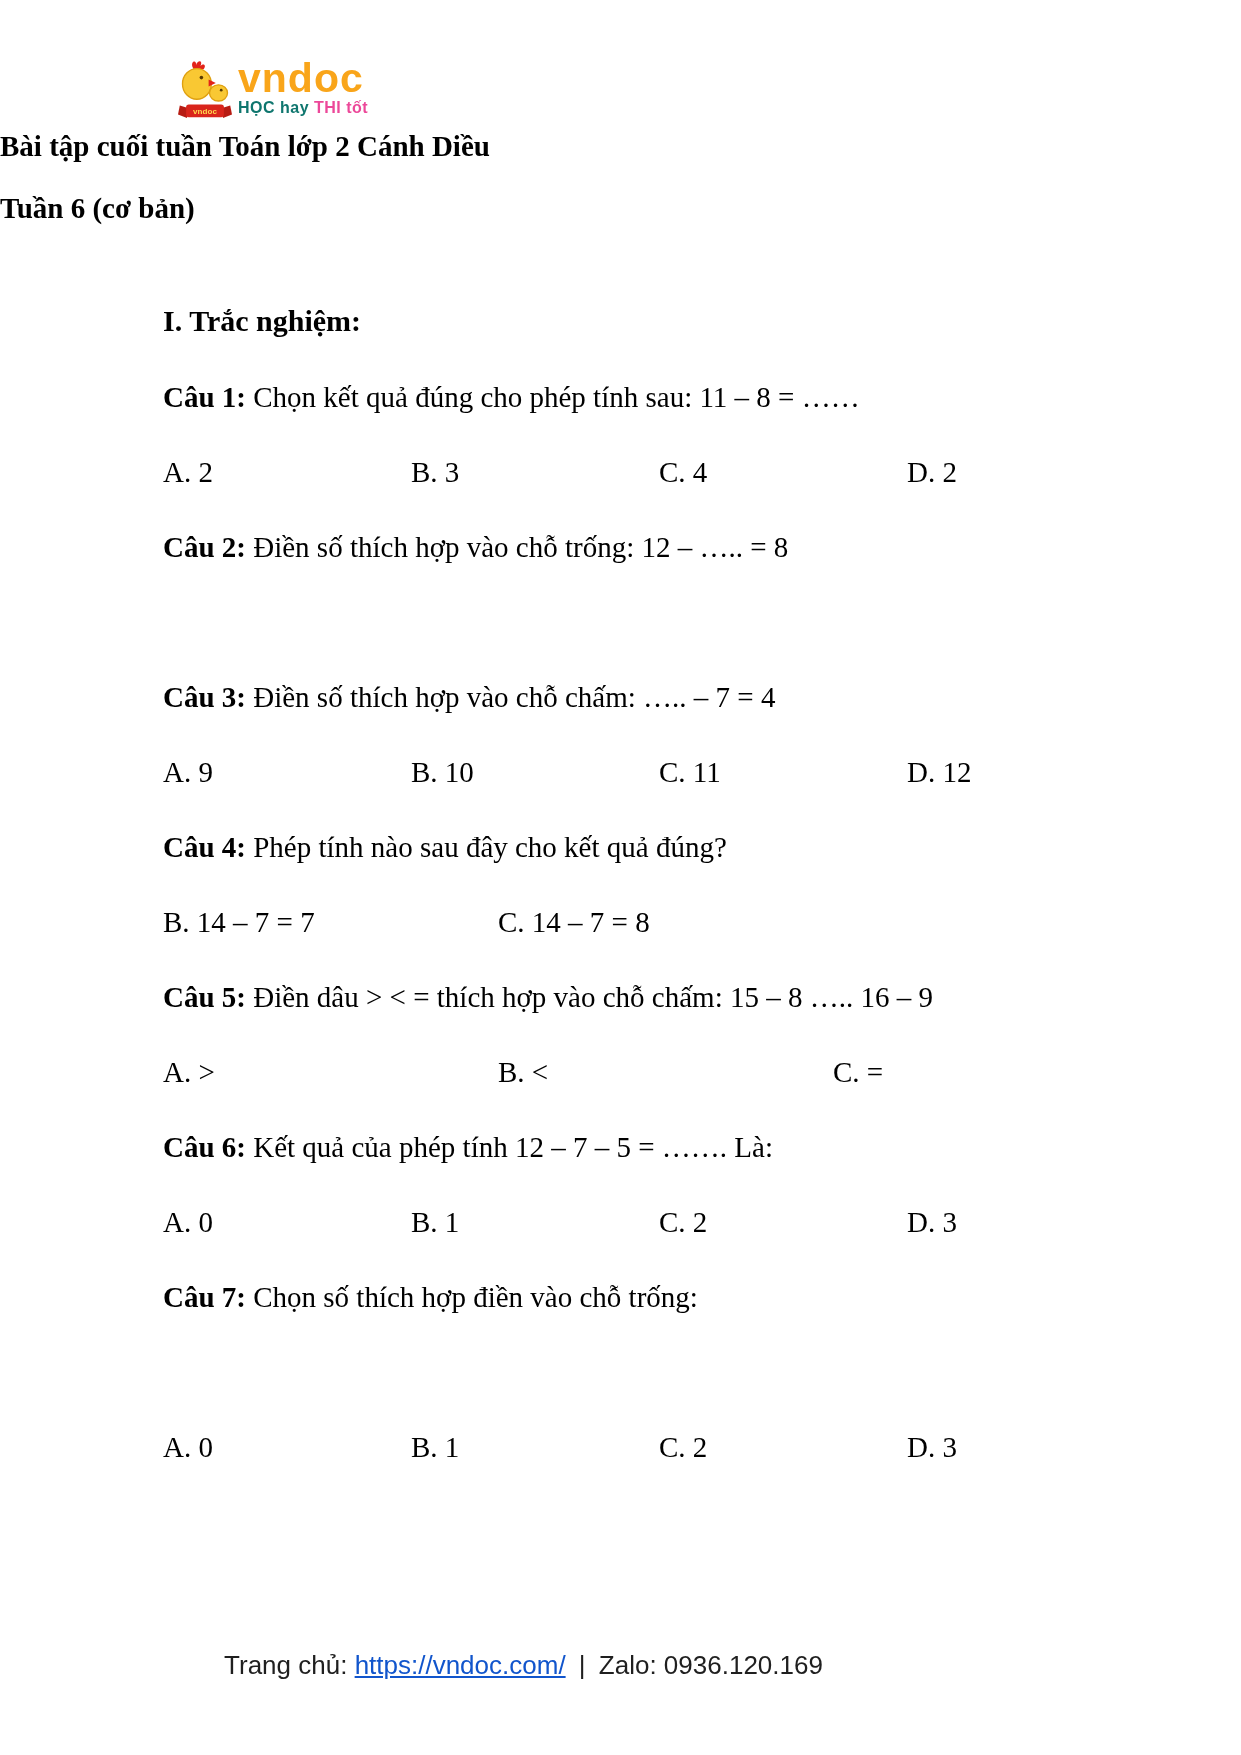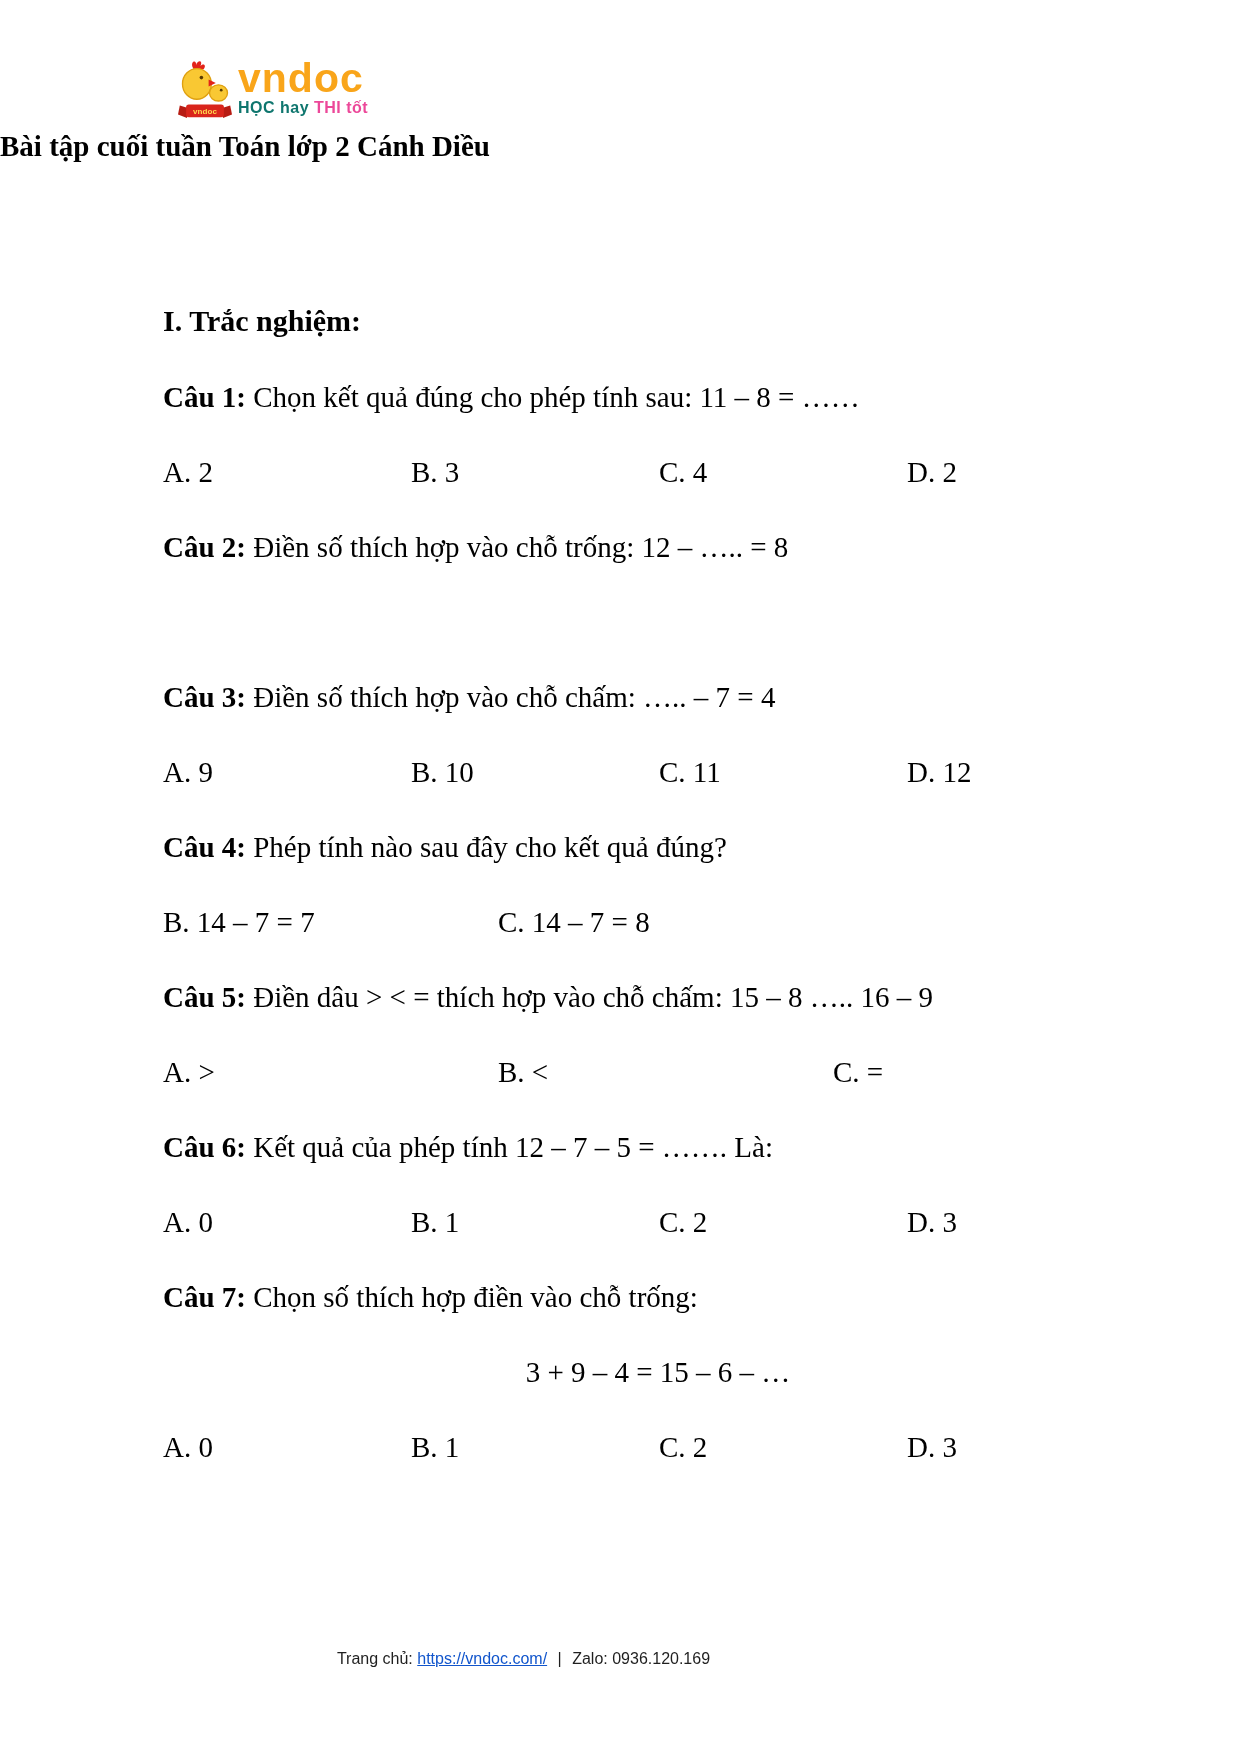--- a/index.html
+++ b/index.html
@@ -31,21 +31,21 @@
   .qline { position:absolute; left:163px; font-size:29px; white-space:nowrap; }
   .qline .qlabel { font-weight:bold; }
   .opts { position:absolute; left:163px; font-size:29px; display:grid; }
   .opts.cols4 { grid-template-columns:repeat(4, 248px); }
   .opts.cols3 { grid-template-columns:repeat(3, 335px); }
   .opts .opt { white-space:nowrap; }
   .equation { position:absolute; left:163px; width:990px; text-align:center; font-size:29px; }
   
   .footer {
     position:absolute; left:0; top:1650px; width:1047px; text-align:center;
-    font-family:"Liberation Sans", sans-serif; font-size:16px; color:#1f1f1f;
+    font-family:"Liberation Sans", sans-serif; font-size:26px; color:#1f1f1f;
   }
   .footer a { color:#1155CC; text-decoration:underline; }
   .footer .sep { margin:0 6px; }
 </style>
 </head>
 <body>
 
 <div class="page">
 
   <div class="logo">
@@ -70,20 +70,21 @@
     <div class="logo-text">
       <div class="wordmark">vndoc</div>
       <div class="tagline">
         <span class="green">HỌC hay</span>
         <span class="red">THI tốt</span>
       </div>
     </div>
   </div>
 
   <div class="center-line doc-title">Bài tập cuối tuần Toán lớp 2 Cánh Diều</div>
+  <div class="center-line doc-subtitle">Tuần 6 (cơ bản)</div>
 
   <div class="section-heading">I. Trắc nghiệm:</div>
 
   <div class="qline" style="top:381px">
     <span class="qlabel">Câu 1:</span>
     <span>Chọn kết quả đúng cho phép tính sau: 11 – 8 = ……</span>
   </div>
   <div class="opts cols4" style="top:456px">
     <span class="opt">A. 2</span>
     <span class="opt">B. 3</span>
@@ -134,21 +135,20 @@
     <span class="opt">A. 0</span>
     <span class="opt">B. 1</span>
     <span class="opt">C. 2</span>
     <span class="opt">D. 3</span>
   </div>
 
   <div class="qline" style="top:1281px">
     <span class="qlabel">Câu 7:</span>
     <span>Chọn số thích hợp điền vào chỗ trống:</span>
   </div>
-  <div class="equation" style="top:1356px">3 + 9 – 4 = 15 – 6 – …</div>
   <div class="opts cols4" style="top:1431px">
     <span class="opt">A. 0</span>
     <span class="opt">B. 1</span>
     <span class="opt">C. 2</span>
     <span class="opt">D. 3</span>
   </div>
 
   <div class="footer">
     <span>Trang chủ:</span>
     <a href="#">https://vndoc.com/</a>

